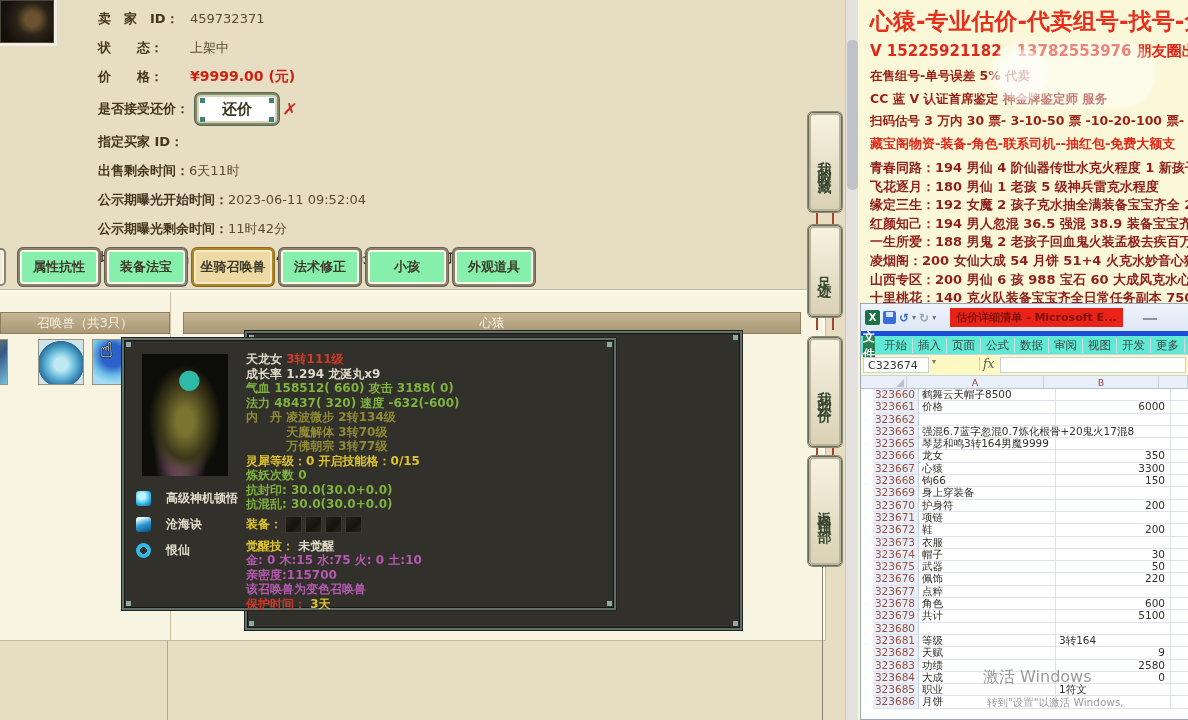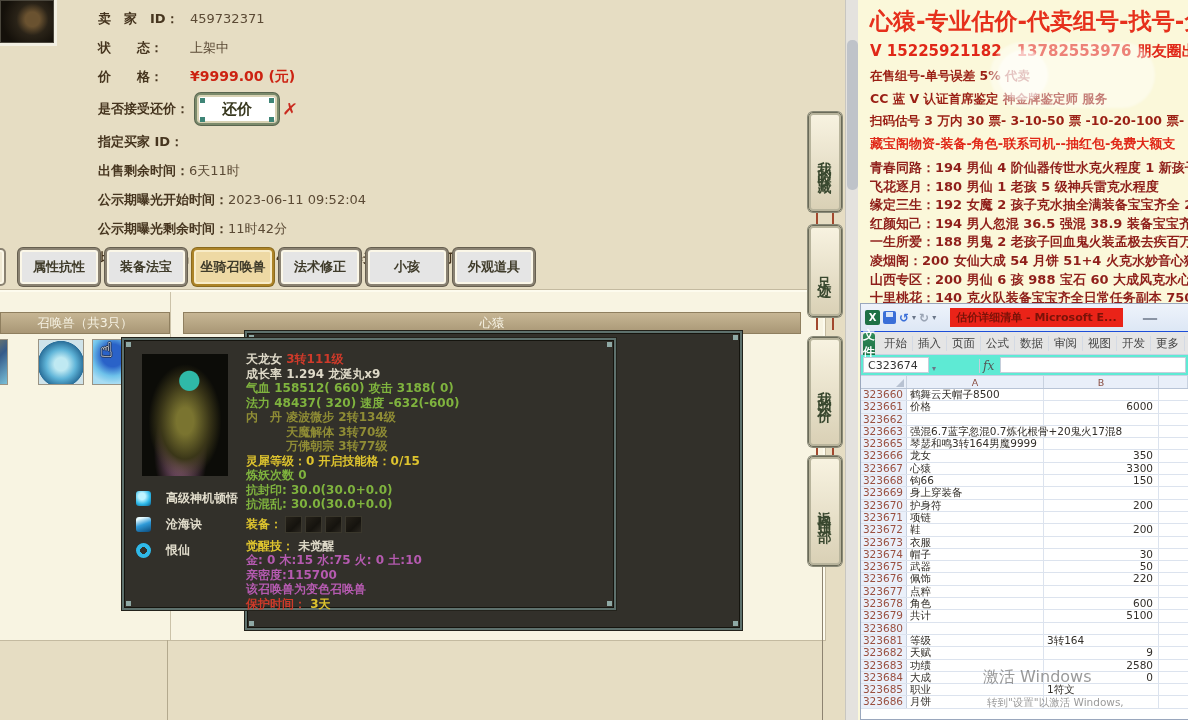--- a/index.html
+++ b/index.html
@@ -21,21 +21,21 @@
   .btn-huanjia{position:relative;margin-left:6px;width:84px;height:32px;background:#ffffff;
     border:2px solid #7b8a6b;border-radius:6px;box-shadow:inset 0 0 0 2px #d8d2b4,0 0 0 1px #5a6650;
     font-size:15px;font-weight:bold;color:#38381f;display:flex;align-items:center;justify-content:center;cursor:pointer;}
   .btn-huanjia::before{content:"";position:absolute;left:3px;top:3px;width:5px;height:5px;background:#3f8577;
     box-shadow:69px 0 #3f8577,0 19px #3f8577,69px 19px #3f8577;}
   .red-seal{margin-left:4px;color:#c92a1e;font-size:17px;font-weight:bold;transform:rotate(8deg);}
   .notice{font-weight:bold;color:#46351f;}
 
   
   .tabs{position:absolute;left:18px;top:248px;height:40px;display:flex;gap:5px;}
-  .tab{width:82px;height:38px;background:#e5e5e5;border:2px solid #8a8272;border-radius:5px;
+  .tab{width:82px;height:38px;background:#86efac;border:2px solid #8a8272;border-radius:5px;
     box-shadow:inset 0 0 0 2px #fbf7e8,0 0 0 1px #665f50;display:flex;align-items:center;justify-content:center;
     font-size:13px;font-weight:bold;color:#3f3b2a;cursor:pointer;}
   .tab.active{background:#eed9a4;border-color:#ad8428;box-shadow:inset 0 0 0 2px #f8ecc8,0 0 0 1px #8a6a1e;}
   .tab-sliver{position:absolute;left:-8px;top:248px;width:14px;height:38px;background:#f0e9d4;
     border:2px solid #8a8272;border-radius:5px;box-shadow:inset 0 0 0 2px #fbf7e8;}
 
   
   .panel{position:absolute;left:0px;top:290px;width:825px;height:350px;background:#f8f4e2;
     border-top:2px solid #fdfbee;border-right:2px solid #fdfbee;box-shadow:0 0 0 1px #c4baa0;}
   .tanbar{position:absolute;height:22px;background:linear-gradient(#c7b694,#a99776);
@@ -124,38 +124,38 @@
   .qat{display:flex;align-items:center;gap:3px;font-size:12px;}
   .ico-xl{width:15px;height:15px;background:#1e7145;color:#fff;font-size:10px;font-weight:bold;
     display:flex;align-items:center;justify-content:center;border-radius:2px;}
   .ico-save{width:13px;height:13px;background:#3a6fd8;border-radius:2px;position:relative;}
   .ico-save::before{content:"";position:absolute;left:3px;top:1px;width:7px;height:5px;background:#d8e4f8;}
   .ico-undo{color:#3a6fd8;font-weight:bold;} .ico-redo{color:#9aa4b4;font-weight:bold;}
   .ico-dd{color:#6a7688;font-size:8px;}
   .xl-title{background:#ea2318;color:#7a1208;font-size:11px;font-weight:bold;padding:2px 6px;white-space:nowrap;
     margin-left:10px;}
   .min-btn{margin-left:auto;margin-right:26px;color:#8a94a4;font-weight:bold;cursor:pointer;}
-  .ribbon{height:24px;background:#e5e5e5;border-top:1px solid #1d4ed8;border-bottom:1px solid #c8d2e2;
+  .ribbon{height:24px;background:#5eead4;border-top:5px solid #1d4ed8;border-bottom:1px solid #c8d2e2;
     display:flex;align-items:center;gap:0;}
   .file-btn{width:40px;height:22px;background:linear-gradient(#2e8a57,#1e7145);color:#fff;font-size:12px;
     font-weight:bold;display:flex;align-items:center;justify-content:center;border-radius:3px 3px 0 0;margin:2px 4px 0 2px;cursor:pointer;}
   .rtab{font-size:11.5px;color:#444;padding:0 5px;border-right:1px solid #d4dae4;cursor:pointer;white-space:nowrap;}
   .heart{color:#e0557a;font-size:12px;padding:0 3px;}
-  .fbar{height:21px;background:#5eead4;border-bottom:1px solid #c8d2e2;display:flex;align-items:flex-end;padding:2px 2px;gap:3px;}
+  .fbar{height:21px;background:#fef9c3;border-bottom:1px solid #c8d2e2;display:flex;align-items:flex-start;padding:2px 2px;gap:3px;}
   .namebox{width:66px;height:16px;background:#fff;border:1px solid #c5cedb;font-size:11px;color:#333;
     display:flex;align-items:center;padding-left:4px;}
   .nb-dd{font-size:8px;color:#6a7688;}
   .fx{font-style:italic;font-family:"DejaVu Serif","Liberation Serif",serif;font-size:12px;color:#555;padding:0 3px;border-left:1px solid #c5cedb;margin-left:40px;}
   .ffield{flex:1;height:16px;background:#fff;border:1px solid #c5cedb;}
   .colhead{height:13px;display:flex;background:#e9eff9;border-bottom:1px solid #b8c4d6;font-size:9.5px;color:#8a5044;}
   .ch-corner{width:46px;border-right:1px solid #c8d2e0;position:relative;}
   .ch-corner::after{content:"";position:absolute;right:2px;bottom:1px;border-left:8px solid transparent;border-bottom:8px solid #b8c2d2;}
   .ch{border-right:1px solid #c8d2e0;display:flex;align-items:center;justify-content:center;}
   .ch-a{width:137px;} .ch-b{width:115px;} .ch-c{flex:1;}
-  .grid{position:relative;}
+  .grid{position:relative;padding-left:12px;}
   .xrow{display:flex;height:12.3px;border-bottom:1px solid #dce3ee;font-size:10.5px;line-height:11.5px;}
   .rh{width:46px;background:#eaf0fa;border-right:1px solid #c8d2e0;color:#9a5040;text-align:right;
     padding-right:3px;flex:none;cursor:pointer;}
   .ca{width:137px;border-right:1px solid #dce3ee;color:#332f2a;white-space:nowrap;padding-left:3px;
     position:relative;z-index:2;overflow:visible;flex:none;cursor:cell;}
   .cb{width:115px;border-right:1px solid #dce3ee;color:#332f2a;white-space:nowrap;text-align:right;
     padding-right:5px;flex:none;cursor:cell;}
   .cb.bleft{text-align:left;padding-left:3px;}
   .winwm1{position:absolute;left:122px;top:363px;font-size:16px;color:rgba(110,110,110,.7);z-index:7;white-space:nowrap;}
   .winwm2{position:absolute;left:126px;top:392px;font-size:10.5px;color:rgba(120,120,120,.75);z-index:7;white-space:nowrap;}

